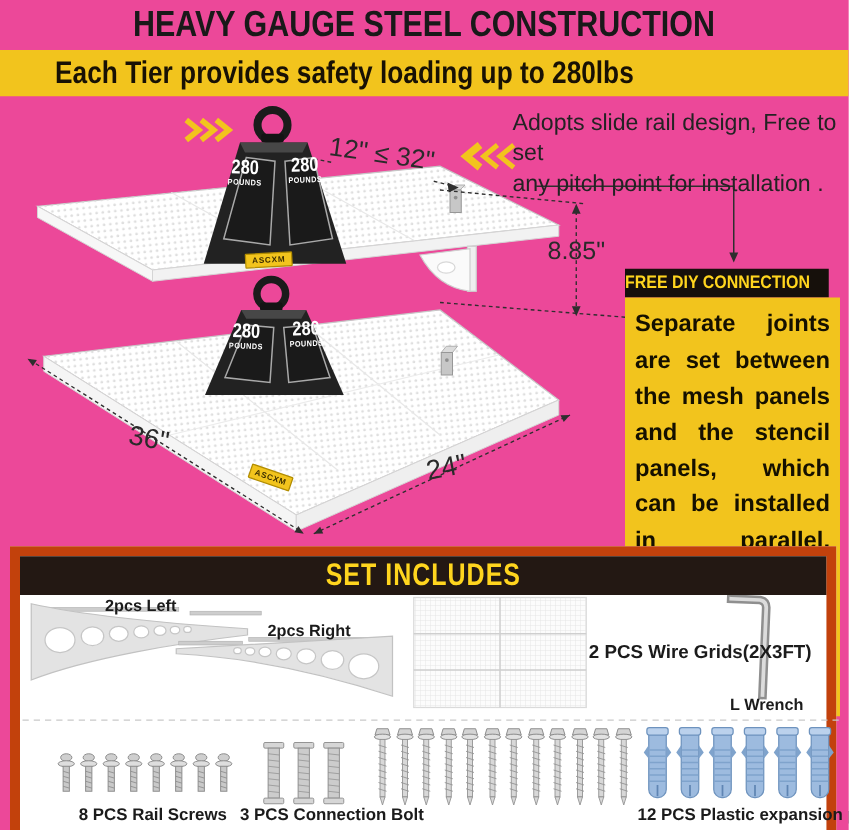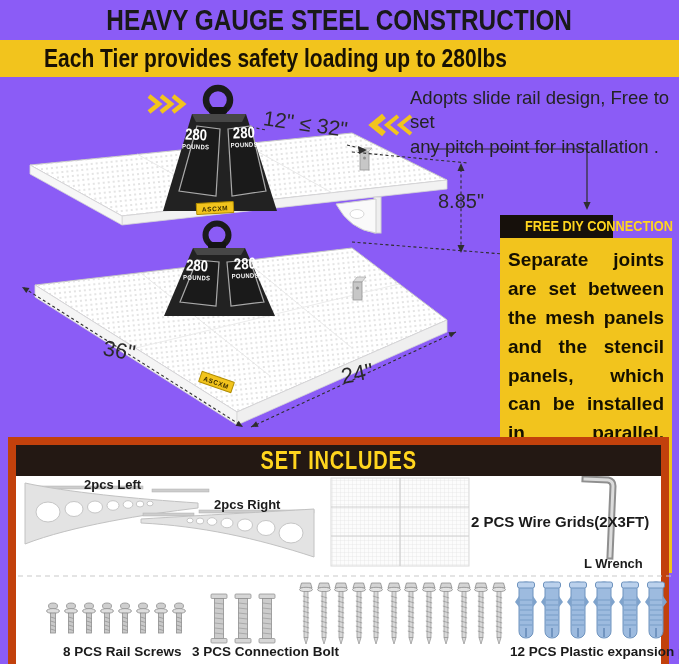--- a/index.html
+++ b/index.html
@@ -1,20 +1,20 @@
 <!DOCTYPE html>
 <html style="--yellow: #F2C41D; --dark-bar: #231813; --accent-yellow: #FFD51E; --plug-blue: #9DBBDF;"><head>
 <meta charset="utf-8">
 <style>
   :root{
     --yellow:#F2C41D; --dark-bar:#231813; --accent-yellow:#FFD51E; --plug-blue:#9DBBDF;
   }
   *{margin:0;padding:0;box-sizing:border-box;}
   body{background:#fff;font-family:"Liberation Sans", sans-serif;}
-  .stage{position:relative;width:679px;height:664px;background:#8b5cf6;overflow:hidden;}
+  .stage{position:relative;width:679px;height:664px;background:#ec4899;overflow:hidden;}
   .abs{position:absolute;}
   .cond{display:inline-block;transform:scaleX(.84);transform-origin:center;}
   .condL{display:inline-block;transform:scaleX(.88);transform-origin:left center;}
 
   .title{left:0;top:4px;width:679px;text-align:center;font-size:29px;font-weight:bold;color:#191919;letter-spacing:0;}
   .banner{left:0;top:40px;width:679px;height:37px;background:var(--yellow);display:flex;align-items:center;}
   .banner-text{font-size:25px;font-weight:bold;color:#181104;}
 
   .note{left:410px;top:86px;width:266px;font-size:18.5px;line-height:1.32;color:#232323;}
 
@@ -27,21 +27,21 @@
   .wtext{width:48px;text-align:center;color:#fff;line-height:1;}
   .wv{display:block;font-size:16px;font-weight:bold;transform:scaleX(.82);letter-spacing:0;}
   .wu{display:block;font-size:6.5px;font-weight:bold;letter-spacing:.4px;margin-top:1px;transform:scaleX(.9);}
 
   .badge{width:38px;height:12px;background:var(--yellow);border:1px solid #b28d00;border-radius:1px;
          display:flex;align-items:center;justify-content:center;font-size:6.5px;font-weight:bold;color:#3d2f00;letter-spacing:.6px;}
   .badge1{left:196px;top:202px;transform:rotate(-3deg);}
   .badge2{left:199px;top:376px;transform:rotate(19deg);width:35px;}
 
   .diy{left:500px;top:215px;width:172px;}
-  .diy-header{width:113px;background:#16100b;color:var(--accent-yellow);padding:3px 25px 4px;font-size:14.5px;font-weight:bold;white-space:nowrap;}
+  .diy-header{width:163px;background:#16100b;color:var(--accent-yellow);padding:3px 0 4px;font-size:14.5px;font-weight:bold;white-space:nowrap;}
   .diy-body{width:172px;background:var(--yellow);color:#151000;font-size:19px;font-weight:bold;
             line-height:1.52;padding:8px 8px 9px;text-align:justify;}
 
   .setbox{left:8px;top:437px;width:661px;border:8px solid #c2410c;background:#fff;}
   .setbar{height:31px;background:var(--dark-bar);display:flex;align-items:center;justify-content:center;}
   .setbar-text{color:var(--accent-yellow);font-size:25px;font-weight:bold;letter-spacing:1px;transform:scaleX(.8);}
   .setcontent{position:relative;height:223px;background:#fff;}
   .plabel{position:absolute;font-size:13px;font-weight:bold;color:#1b1b1b;white-space:nowrap;}
 </style>
 </head>

